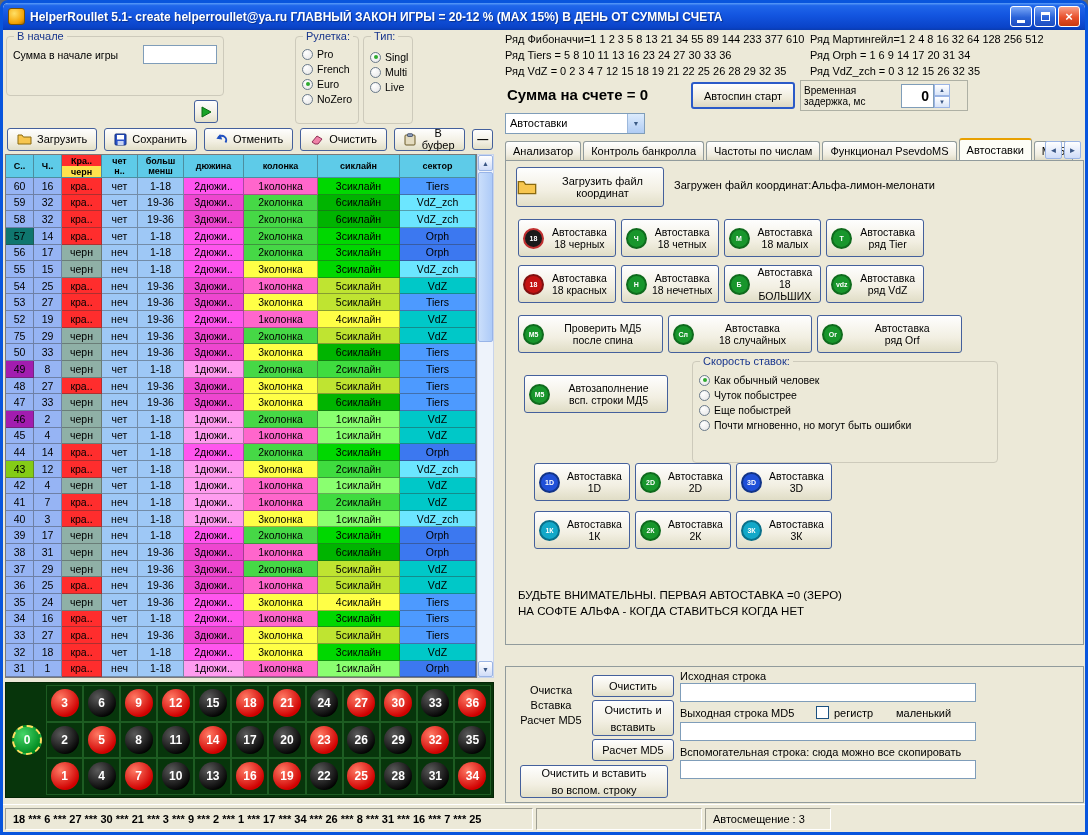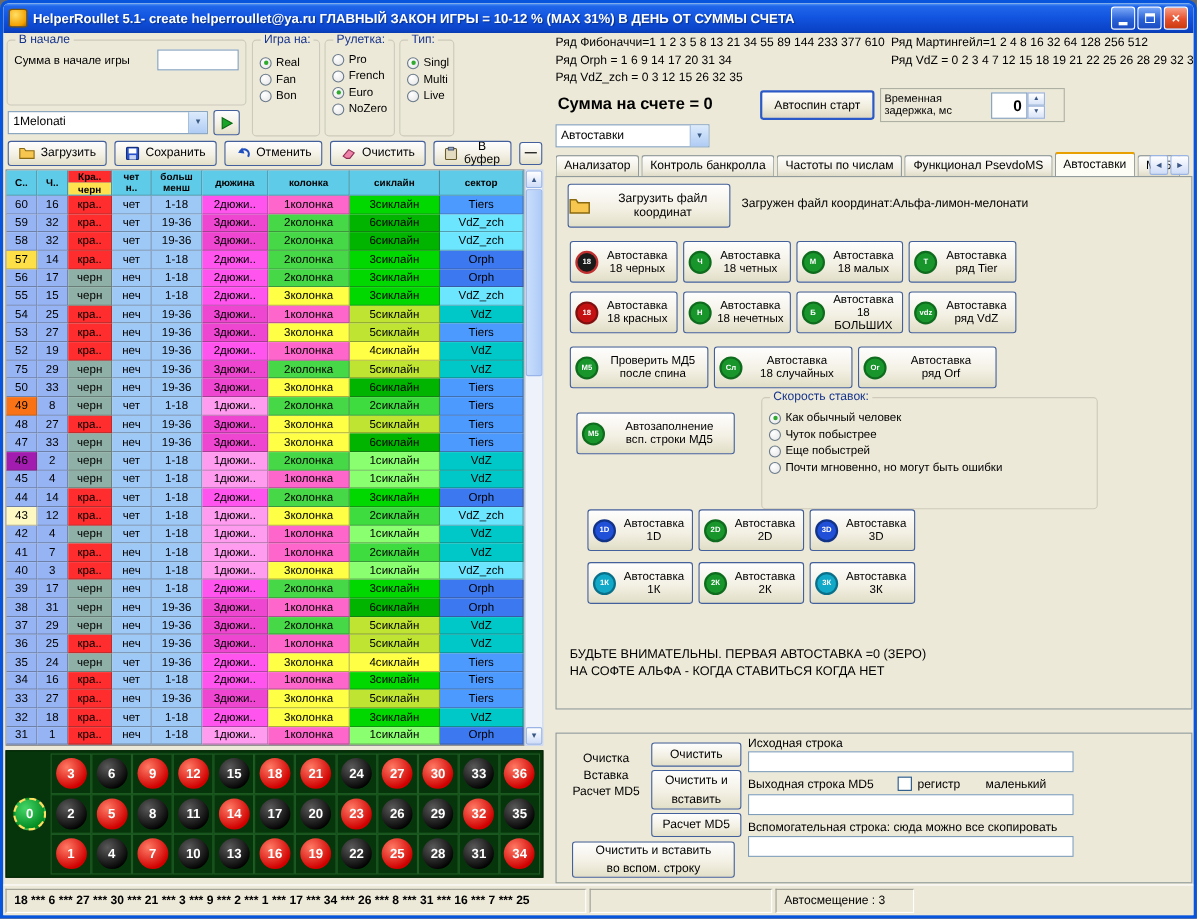--- a/index.html
+++ b/index.html
@@ -93,52 +93,35 @@
 .sb-hist{font-weight:bold}
 .sb-last{flex:1}
 svg{flex:none}
 </style>
 </head>
 <body>
 
 <div class="win">
   <div class="titlebar">
     <div class="title-icon"></div>
-    <div class="title-text">HelperRoullet 5.1- create helperroullet@ya.ru ГЛАВНЫЙ ЗАКОН ИГРЫ = 10-12 % (MAX 31%) В ДЕНЬ ОТ СУММЫ СЧЕТА</div>
+    <div class="title-text">HelperRoullet 5.1- create helperroullet@ya.ru ГЛАВНЫЙ ЗАКОН ИГРЫ = 20-12 % (MAX 15%) В ДЕНЬ ОТ СУММЫ СЧЕТА</div>
     <div class="tb">
         <span class="glyph-min"></span>
       </div>
     <div class="tb">
         <span class="glyph-max"></span>
       </div>
     <div class="tb close">×</div>
   </div>
   <div class="content">
 
     <div class="gbox" style="left:3px;top:6px;width:218px;height:60px">
       <span class="gtitle">В начале</span>
       <span class="glabel" style="left:6px;top:12px">Сумма в начале игры</span>
       <input class="xp-input" style="left: 136px; top: 8px; width: 74px; height: 19px;" value="">
-    </div>
-    <div class="gbox" style="left:226px;top:6px;width:62px;height:88px">
-      <span class="gtitle">Игра на:</span>
-      <div class="radio-stack">
-          <label class="xp-radio">
-            <span class="rdot on"></span>
-            <span>Real</span>
-          </label>
-          <label class="xp-radio">
-            <span class="rdot"></span>
-            <span>Fan</span>
-          </label>
-          <label class="xp-radio">
-            <span class="rdot"></span>
-            <span>Bon</span>
-          </label>
-        </div>
     </div>
     <div class="gbox" style="left:292px;top:6px;width:64px;height:88px">
       <span class="gtitle">Рулетка:</span>
       <div class="radio-stack" style="padding-top:8px">
           <label class="xp-radio">
             <span class="rdot"></span>
             <span>Pro</span>
           </label>
           <label class="xp-radio">
             <span class="rdot"></span>
@@ -165,24 +148,20 @@
             <span class="rdot"></span>
             <span>Multi</span>
           </label>
           <label class="xp-radio">
             <span class="rdot"></span>
             <span>Live</span>
           </label>
         </div>
     </div>
 
-    <div class="combo" style="left:4px;top:71px;width:182px">
-      <span class="combo-text">1Melonati</span>
-      <span class="combo-btn">▼</span>
-    </div>
     <button class="xp-btn" style="position:absolute;left:191px;top:70px;width:24px;height:23px">
       <svg width="12" height="12" viewBox="0 0 12 12">
           <path d="M2 1l9 5-9 5z" fill="#18a428" stroke="#0a6a14"></path>
         </svg>
     </button>
 
     <div class="tool-row">
       <button class="xp-btn tool-btn">
         <svg width="15" height="12" viewBox="0 0 15 12">
             <path d="M1 11V2h4l1.4 2H14v7z" fill="#f7c64f" stroke="#8a6a10"></path>
@@ -287,21 +266,21 @@
             <div class="tcell" style="background: rgb(150, 180, 244);">32</div>
             <div class="tcell" style="background: rgb(255, 45, 45);">кра..</div>
             <div class="tcell" style="background: rgb(158, 200, 246);">чет</div>
             <div class="tcell" style="background: rgb(158, 200, 246);">19-36</div>
             <div class="tcell" style="background: rgb(238, 70, 208);">3дюжи..</div>
             <div class="tcell" style="background: rgb(70, 216, 70);">2колонка</div>
             <div class="tcell" style="background: rgb(0, 180, 0);">6сиклайн</div>
             <div class="tcell" style="background: rgb(108, 230, 255);">VdZ_zch</div>
           </div>
           <div class="trow">
-            <div class="tcell" style="background: #fde047;">57</div>
+            <div class="tcell" style="background: #0f766e;">57</div>
             <div class="tcell" style="background: rgb(150, 180, 244);">14</div>
             <div class="tcell" style="background: rgb(255, 45, 45);">кра..</div>
             <div class="tcell" style="background: rgb(158, 200, 246);">чет</div>
             <div class="tcell" style="background: rgb(158, 200, 246);">1-18</div>
             <div class="tcell" style="background: rgb(255, 85, 238);">2дюжи..</div>
             <div class="tcell" style="background: rgb(70, 216, 70);">2колонка</div>
             <div class="tcell" style="background: rgb(0, 216, 0);">3сиклайн</div>
             <div class="tcell" style="background: rgb(60, 120, 240);">Orph</div>
           </div>
           <div class="trow">
@@ -375,21 +354,21 @@
             <div class="tcell" style="background: rgb(150, 180, 244);">33</div>
             <div class="tcell" style="background: rgb(143, 176, 166);">черн</div>
             <div class="tcell" style="background: rgb(158, 200, 246);">неч</div>
             <div class="tcell" style="background: rgb(158, 200, 246);">19-36</div>
             <div class="tcell" style="background: rgb(238, 70, 208);">3дюжи..</div>
             <div class="tcell" style="background: rgb(255, 255, 70);">3колонка</div>
             <div class="tcell" style="background: rgb(0, 180, 0);">6сиклайн</div>
             <div class="tcell" style="background: rgb(77, 154, 255);">Tiers</div>
           </div>
           <div class="trow">
-            <div class="tcell" style="background: #f97316; text-align: right;">49</div>
+            <div class="tcell" style="background: #a21caf; text-align: right;">49</div>
             <div class="tcell" style="background: rgb(150, 180, 244);">8</div>
             <div class="tcell" style="background: rgb(143, 176, 166);">черн</div>
             <div class="tcell" style="background: rgb(158, 200, 246);">чет</div>
             <div class="tcell" style="background: rgb(158, 200, 246);">1-18</div>
             <div class="tcell" style="background: rgb(255, 156, 240);">1дюжи..</div>
             <div class="tcell" style="background: rgb(70, 216, 70);">2колонка</div>
             <div class="tcell" style="background: rgb(63, 220, 63);">2сиклайн</div>
             <div class="tcell" style="background: rgb(77, 154, 255);">Tiers</div>
           </div>
           <div class="trow">
@@ -441,21 +420,21 @@
             <div class="tcell" style="background: rgb(150, 180, 244);">14</div>
             <div class="tcell" style="background: rgb(255, 45, 45);">кра..</div>
             <div class="tcell" style="background: rgb(158, 200, 246);">чет</div>
             <div class="tcell" style="background: rgb(158, 200, 246);">1-18</div>
             <div class="tcell" style="background: rgb(255, 85, 238);">2дюжи..</div>
             <div class="tcell" style="background: rgb(70, 216, 70);">2колонка</div>
             <div class="tcell" style="background: rgb(0, 216, 0);">3сиклайн</div>
             <div class="tcell" style="background: rgb(60, 120, 240);">Orph</div>
           </div>
           <div class="trow">
-            <div class="tcell" style="background: #fef9c3;">43</div>
+            <div class="tcell" style="background: #84cc16;">43</div>
             <div class="tcell" style="background: rgb(150, 180, 244);">12</div>
             <div class="tcell" style="background: rgb(255, 45, 45);">кра..</div>
             <div class="tcell" style="background: rgb(158, 200, 246);">чет</div>
             <div class="tcell" style="background: rgb(158, 200, 246);">1-18</div>
             <div class="tcell" style="background: rgb(255, 156, 240);">1дюжи..</div>
             <div class="tcell" style="background: rgb(255, 255, 70);">3колонка</div>
             <div class="tcell" style="background: rgb(63, 220, 63);">2сиклайн</div>
             <div class="tcell" style="background: rgb(108, 230, 255);">VdZ_zch</div>
           </div>
           <div class="trow">
@@ -710,20 +689,21 @@
           </div>
           <div class="bcell">
             <div class="chip red">34</div>
           </div>
         </div>
     </div>
 
     <div class="series">
       <span>Ряд Фибоначчи=1 1 2 3 5 8 13 21 34 55 89 144 233 377 610</span>
       <span>Ряд Мартингейл=1 2 4 8 16 32 64 128 256 512</span>
+      <span>Ряд Tiers = 5 8 10 11 13 16 23 24 27 30 33 36</span>
       <span>Ряд Orph = 1 6 9 14 17 20 31 34</span>
       <span>Ряд VdZ = 0 2 3 4 7 12 15 18 19 21 22 25 26 28 29 32 35</span>
       <span>Ряд VdZ_zch = 0 3 12 15 26 32 35</span>
     </div>
 
     <div class="sum-label">Сумма на счете = 0</div>
     <button class="autospin">Автоспин старт</button>
     <div class="delay-box">
       <div class="delay-label">Временная задержка, мс</div>
       <div class="spin-box">
@@ -817,21 +797,21 @@
             </span>
           </button>
           <button class="auto-btn">
             <span class="coin" style="background: rgb(24, 150, 44); border-color: rgb(15, 107, 29);">vdz</span>
             <span class="btxt">
               <span>Автоставка</span>
               <span>ряд VdZ</span>
             </span>
           </button>
         </div>
-      <div class="btn-row" style="left:12px;top:154px;width:388px">
+      <div class="btn-row" style="left:12px;top:154px;width:444px">
           <button class="auto-btn">
             <span class="coin" style="background: rgb(24, 150, 44); border-color: rgb(15, 107, 29);">М5</span>
             <span class="btxt">
               <span>Проверить МД5</span>
               <span>после спина</span>
             </span>
           </button>
           <button class="auto-btn">
             <span class="coin" style="background: rgb(24, 150, 44); border-color: rgb(15, 107, 29);">Сл</span>
             <span class="btxt">

